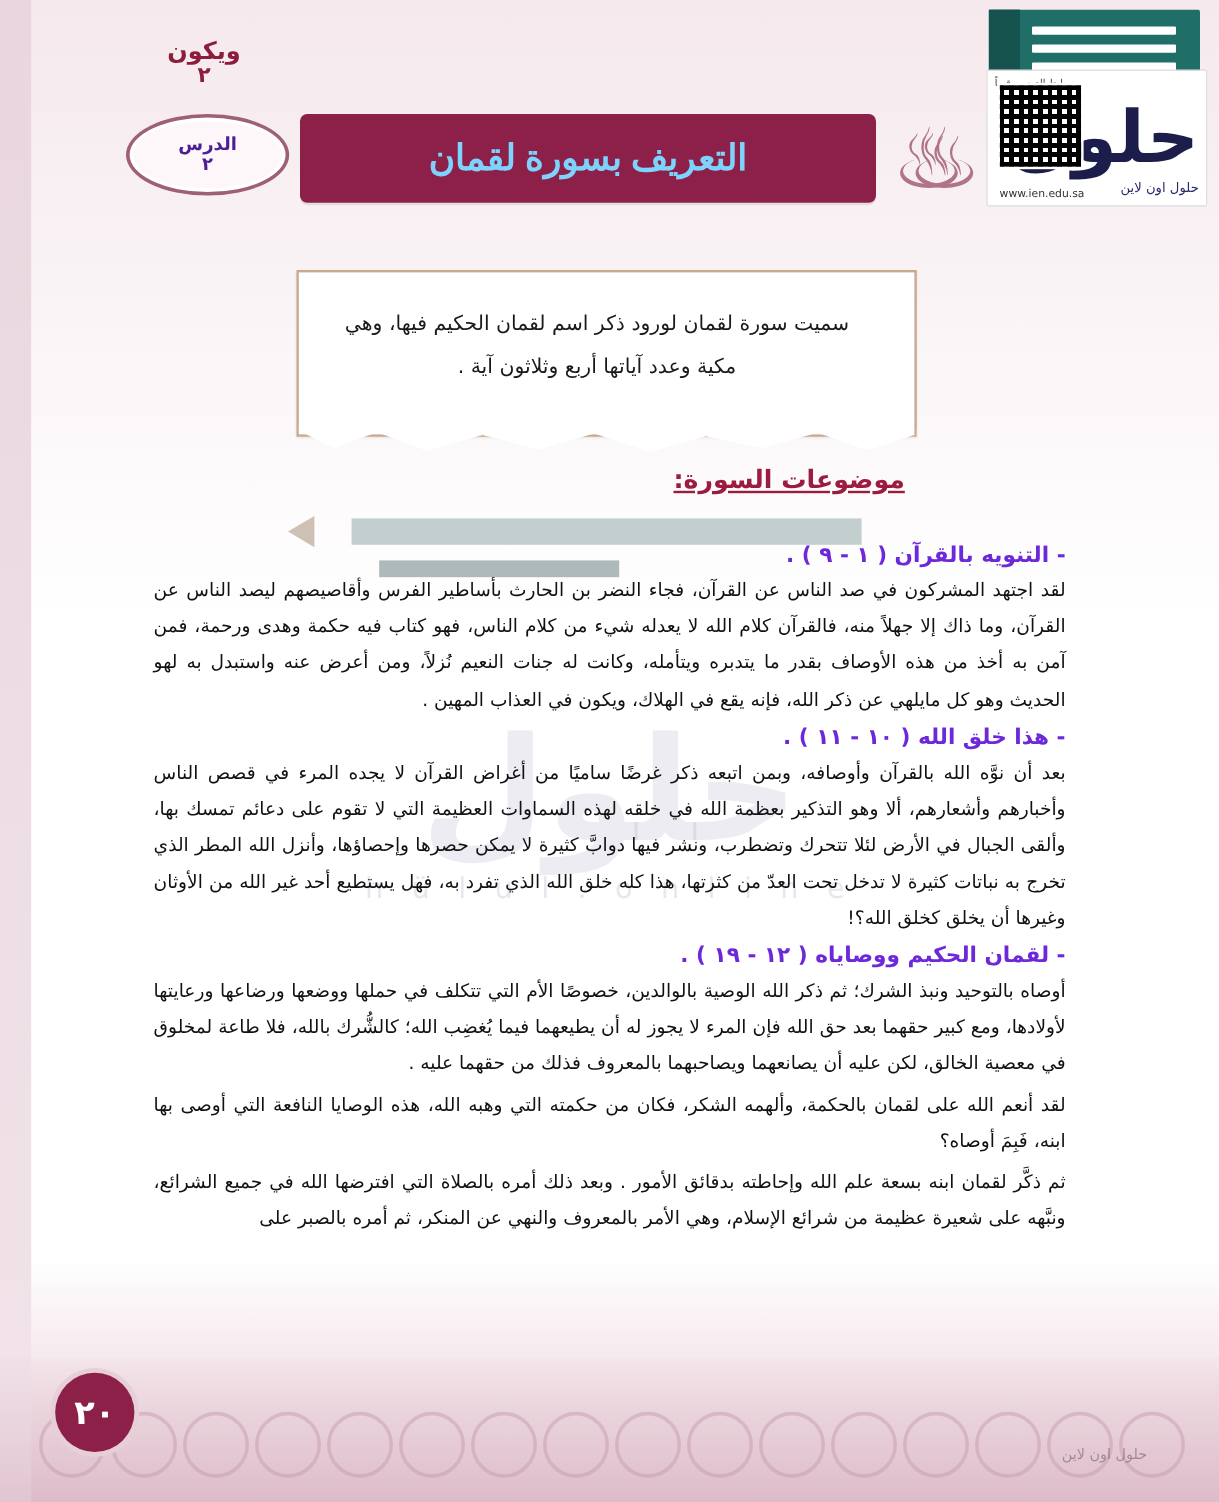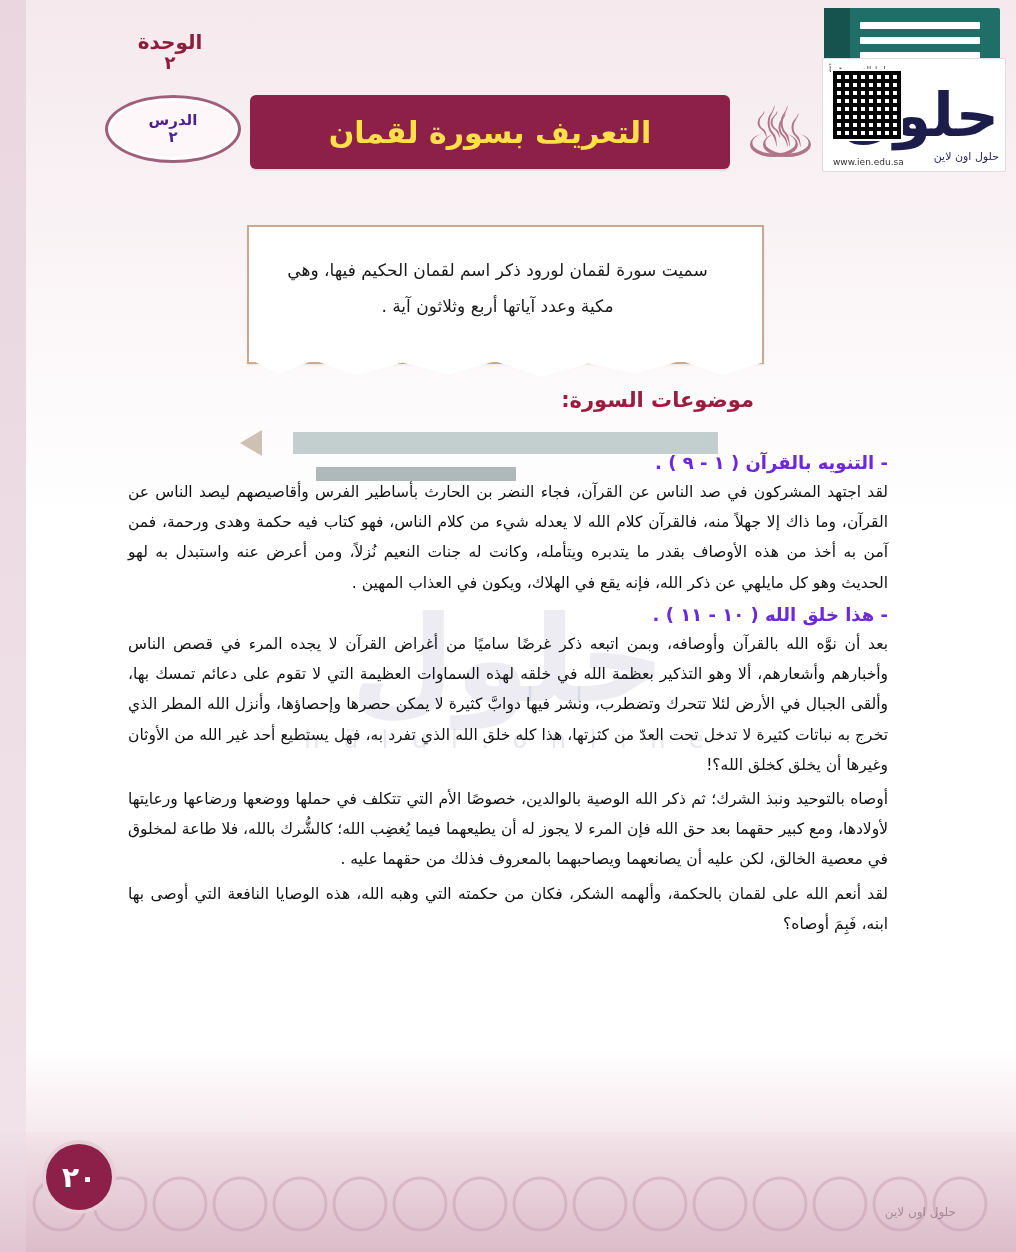--- a/index.html
+++ b/index.html
@@ -98,21 +98,21 @@
   .lesson-badge .t1{font-size:15px;line-height:1.15;}
   .lesson-badge .t2{font-size:15px;line-height:1.15;}
 
   .title-bar{
     position:absolute;top:95px;left:250px;width:480px;height:74px;
     background:#8c2048;border-radius:6px;
     display:flex;align-items:center;justify-content:center;
     box-shadow:0 2px 0 rgba(0,0,0,.08);
   }
   .title-bar .t{
-    color:#fde047;font-size:30px;font-weight:bold;
+    color:#7dd3fc;font-size:30px;font-weight:bold;font-family:Liberation Serif, serif;
   }
   .scroll-orn{
     position:absolute;top:96px;width:74px;height:76px;
     color:#b07489;font-size:70px;line-height:74px;text-align:center;
     font-family:"DejaVu Sans",sans-serif;
   }
   .scroll-right{right:205px;}
   .scroll-left{left:750px;}
 
   
@@ -130,21 +130,21 @@
     position:absolute;top:358px;left:247px;width:513px;height:22px;
     background:#ffffff;
     clip-path:polygon(0 0,6% 70%,13% 10%,21% 80%,30% 20%,39% 75%,48% 15%,57% 85%,66% 25%,75% 70%,84% 12%,92% 78%,100% 18%,100% 0);
     border-left:2px solid #c9a98f;border-right:2px solid #c9a98f;
   }
 
   
   .topics-title{
     position:absolute;top:388px;right:auto;left:0;width:1016px;
     text-align:right;padding-right:262px;box-sizing:border-box;
-    color:#9b1c3e;font-size:21px;font-weight:bold;
+    color:#9b1c3e;font-size:21px;font-weight:bold;text-decoration:underline;
   }
   .hl-bar{
     position:absolute;top:432px;left:293px;width:425px;height:22px;
     background:#b9c6c6;opacity:.85;
   }
   .hl-bar2{
     position:absolute;top:467px;left:316px;width:200px;height:14px;
     background:#9aa7a7;opacity:.8;
   }
   .arrow-mark{
@@ -214,21 +214,21 @@
 
 <div class="logo-box">
   <div class="logo-hulul">حلول</div>
   <div class="logo-sub">حلول اون لاين</div>
   <div class="qr-label">رابط الدرس رقمياً</div>
   <div class="qr"></div>
   <div class="qr-url">www.ien.edu.sa</div>
 </div>
 
 <div class="unit-badge">
-  <div class="t1">الوحدة</div>
+  <div class="t1">ويكون</div>
   <div class="t2">٢</div>
 </div>
 
 <div class="lesson-badge">
   <div class="t1">الدرس</div>
   <div class="t2">٢</div>
 </div>
 
 <div class="scroll-orn scroll-right">♨</div>
 <div class="scroll-orn scroll-left">♨</div>
@@ -256,22 +256,24 @@
 </div>
 
 <div class="content">
   <div style="height:18px"></div>
   <div class="sub first-sub">- التنويه بالقرآن ( ١ - ٩ ) .</div>
   <p class="para">لقد اجتهد المشركون في صد الناس عن القرآن، فجاء النضر بن الحارث بأساطير الفرس وأقاصيصهم ليصد الناس عن القرآن، وما ذاك إلا جهلاً منه، فالقرآن كلام الله لا يعدله شيء من كلام الناس، فهو كتاب فيه حكمة وهدى ورحمة، فمن آمن به أخذ من هذه الأوصاف بقدر ما يتدبره ويتأمله، وكانت له جنات النعيم نُزلاً، ومن أعرض عنه واستبدل به لهو الحديث وهو كل مايلهي عن ذكر الله، فإنه يقع في الهلاك، ويكون في العذاب المهين .</p>
 
   <div class="sub">- هذا خلق الله ( ١٠ - ١١ ) .</div>
   <p class="para">بعد أن نوَّه الله بالقرآن وأوصافه، وبمن اتبعه ذكر غرضًا ساميًا من أغراض القرآن لا يجده المرء في قصص الناس وأخبارهم وأشعارهم، ألا وهو التذكير بعظمة الله في خلقه لهذه السماوات العظيمة التي لا تقوم على دعائم تمسك بها، وألقى الجبال في الأرض لئلا تتحرك وتضطرب، ونشر فيها دوابَّ كثيرة لا يمكن حصرها وإحصاؤها، وأنزل الله المطر الذي تخرج به نباتات كثيرة لا تدخل تحت العدّ من كثرتها، هذا كله خلق الله الذي تفرد به، فهل يستطيع أحد غير الله من الأوثان وغيرها أن يخلق كخلق الله؟!</p>
 
+  <div class="sub">- لقمان الحكيم ووصاياه ( ١٢ - ١٩ ) .</div>
   <p class="para">أوصاه بالتوحيد ونبذ الشرك؛ ثم ذكر الله الوصية بالوالدين، خصوصًا الأم التي تتكلف في حملها ووضعها ورضاعها ورعايتها لأولادها، ومع كبير حقهما بعد حق الله فإن المرء لا يجوز له أن يطيعهما فيما يُغضِب الله؛ كالشُّرك بالله، فلا طاعة لمخلوق في معصية الخالق، لكن عليه أن يصانعهما ويصاحبهما بالمعروف  فذلك من حقهما عليه .</p>
   <p class="para">لقد أنعم الله على لقمان بالحكمة، وألهمه الشكر، فكان من حكمته التي وهبه الله، هذه الوصايا النافعة التي أوصى بها ابنه، فَبِمَ أوصاه؟</p>
+  <p class="para">ثم ذكَّر لقمان ابنه بسعة علم الله وإحاطته بدقائق الأمور . وبعد ذلك أمره بالصلاة التي افترضها الله في جميع الشرائع، ونبَّهه على شعيرة عظيمة من شرائع الإسلام، وهي الأمر بالمعروف والنهي عن المنكر، ثم أمره بالصبر على</p>
 </div>
 
 <div class="bottom-band"></div>
 <svg class="bottom-orn" viewBox="0 0 1016 118" preserveAspectRatio="none">
   <g fill="none" stroke="#c79fb2" stroke-width="3">
     <circle cx="60" cy="70" r="26"></circle>
       <circle cx="120" cy="70" r="26"></circle>
       <circle cx="180" cy="70" r="26"></circle>
     <circle cx="240" cy="70" r="26"></circle>
       <circle cx="300" cy="70" r="26"></circle>

